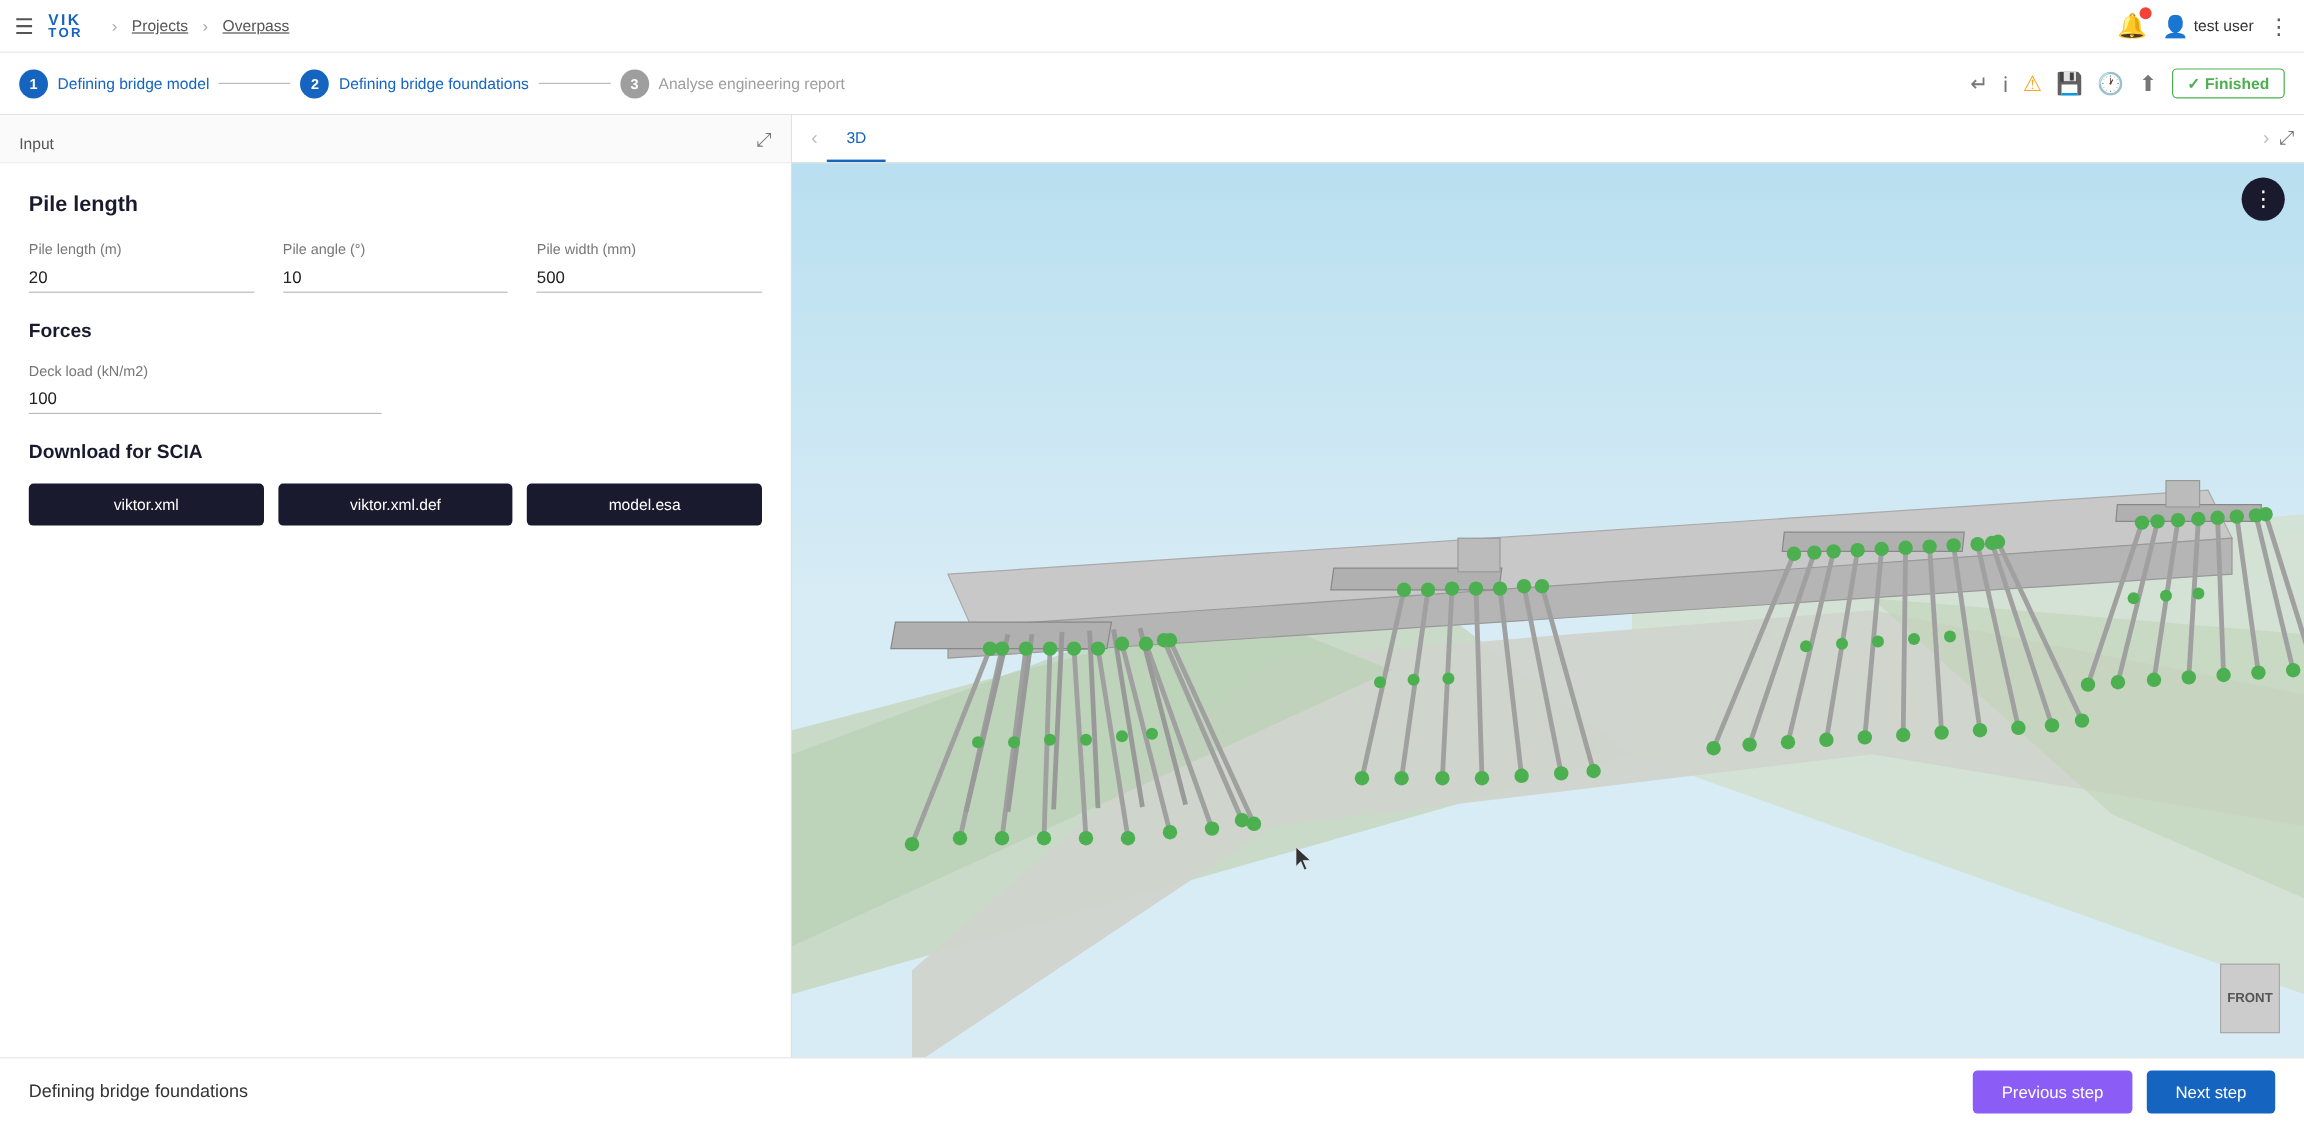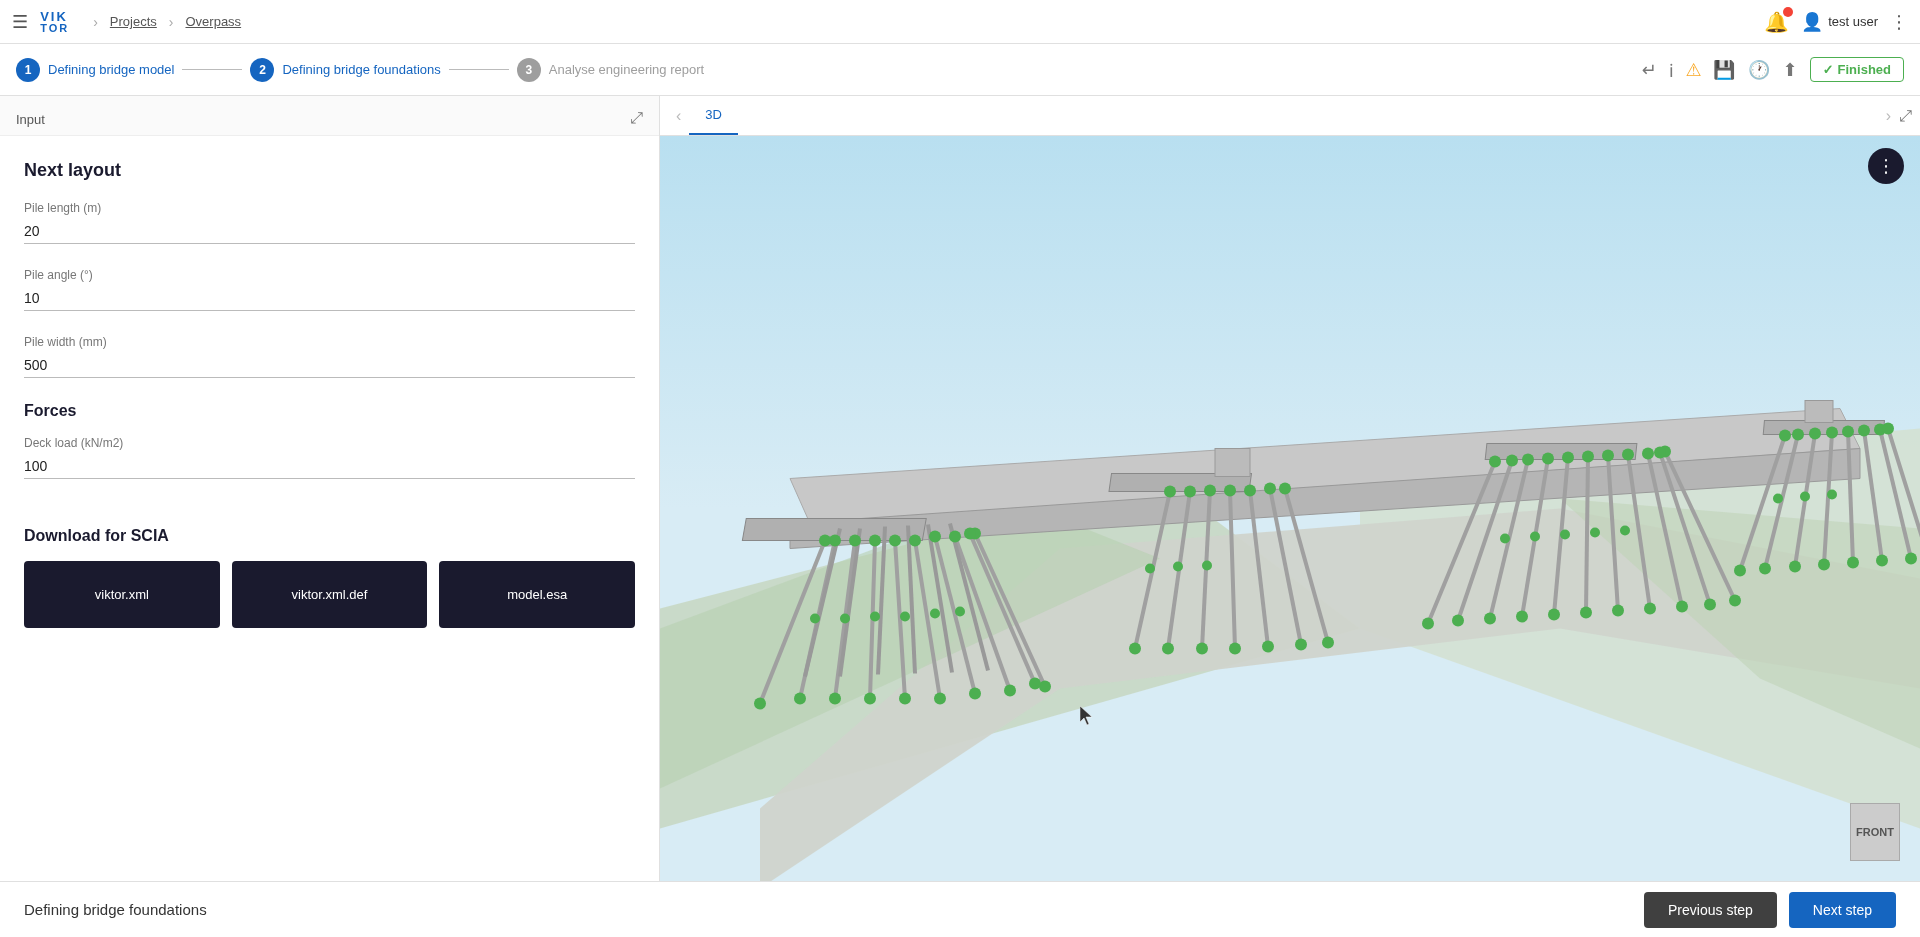--- a/index.html
+++ b/index.html
@@ -62,34 +62,34 @@
     .panel-header {
       display: flex; align-items: flex-end; justify-content: space-between;
       padding: 8px 16px; border-bottom: 1px solid #eee; background: #fafafa;
       height: 40px;
     }
     .panel-header-label { font-size: 13px; color: #555; }
     .expand-icon { font-size: 16px; color: #777; cursor: pointer; }
 
     .input-content { padding: 24px 24px; overflow-y: auto; flex: 1; }
     .section-title { font-size: 18px; font-weight: 600; color: #1a1a2e; margin-bottom: 20px; }
-    .form-row { display: flex; gap: 24px; margin-bottom: 24px; flex-direction: column; }
+    .form-row { display: flex; gap: 24px; margin-bottom: 24px; }
     .form-field { flex: 1; display: flex; flex-direction: column; gap: 4px; }
     .form-label { font-size: 12px; color: #777; }
     .form-input {
       border: none; border-bottom: 1px solid #bbb; padding: 4px 0;
       font-size: 14px; color: #222; background: transparent; outline: none;
     }
     .subsection-title { font-size: 16px; font-weight: 600; color: #1a1a2e; margin-bottom: 16px; margin-top: 8px; }
     .download-section { margin-top: 24px; }
     .download-title { font-size: 16px; font-weight: 600; color: #1a1a2e; margin-bottom: 16px; }
     .download-btns { display: flex; gap: 12px; }
     .download-btn {
       background: #1a1a2e; color: #fff; border: none;
-      padding: 26px 20px; border-radius: 4px; font-size: 13px;
+      padding: 10px 20px; border-radius: 4px; font-size: 13px;
       font-weight: 500; cursor: pointer; flex: 1;
     }
 
     
     .right-panel {
       flex: 1; background: #e8f4f8; position: relative; display: flex; flex-direction: column;
     }
     .view-tabs {
       display: flex; align-items: center; background: #fff;
       border-bottom: 1px solid #e0e0e0; height: 40px; padding: 0 8px;
@@ -128,21 +128,21 @@
 
     
     .footer-bar {
       display: flex; align-items: center; justify-content: space-between;
       height: 56px; background: #fff; border-top: 1px solid #e0e0e0;
       padding: 0 24px;
     }
     .footer-title { font-size: 15px; font-weight: 500; color: #333; }
     .footer-btns { display: flex; gap: 12px; }
     .prev-btn {
-      background: #404040; color: #fff; border: none;
+      background: #8b5cf6; color: #fff; border: none;
       padding: 10px 24px; border-radius: 4px; font-size: 14px; font-weight: 500; cursor: pointer;
     }
     .next-btn {
       background: #1565c0; color: #fff; border: none;
       padding: 10px 24px; border-radius: 4px; font-size: 14px; font-weight: 500; cursor: pointer;
     }
   </style>
 </head>
 <body>
 
@@ -199,21 +199,21 @@
 </div>
 
 <div class="main-content">
 
   <div class="left-panel">
     <div class="panel-header">
       <span class="panel-header-label">Input</span>
       <span class="expand-icon">⤢</span>
     </div>
     <div class="input-content">
-      <div class="section-title">Next layout</div>
+      <div class="section-title">Pile length</div>
       <div class="form-row">
         <div class="form-field">
           <label class="form-label">Pile length (m)</label>
           <input class="form-input" type="text" value="20" style="">
         </div>
         <div class="form-field">
           <label class="form-label">Pile angle (°)</label>
           <input class="form-input" type="text" value="10" style="">
         </div>
         <div class="form-field">

